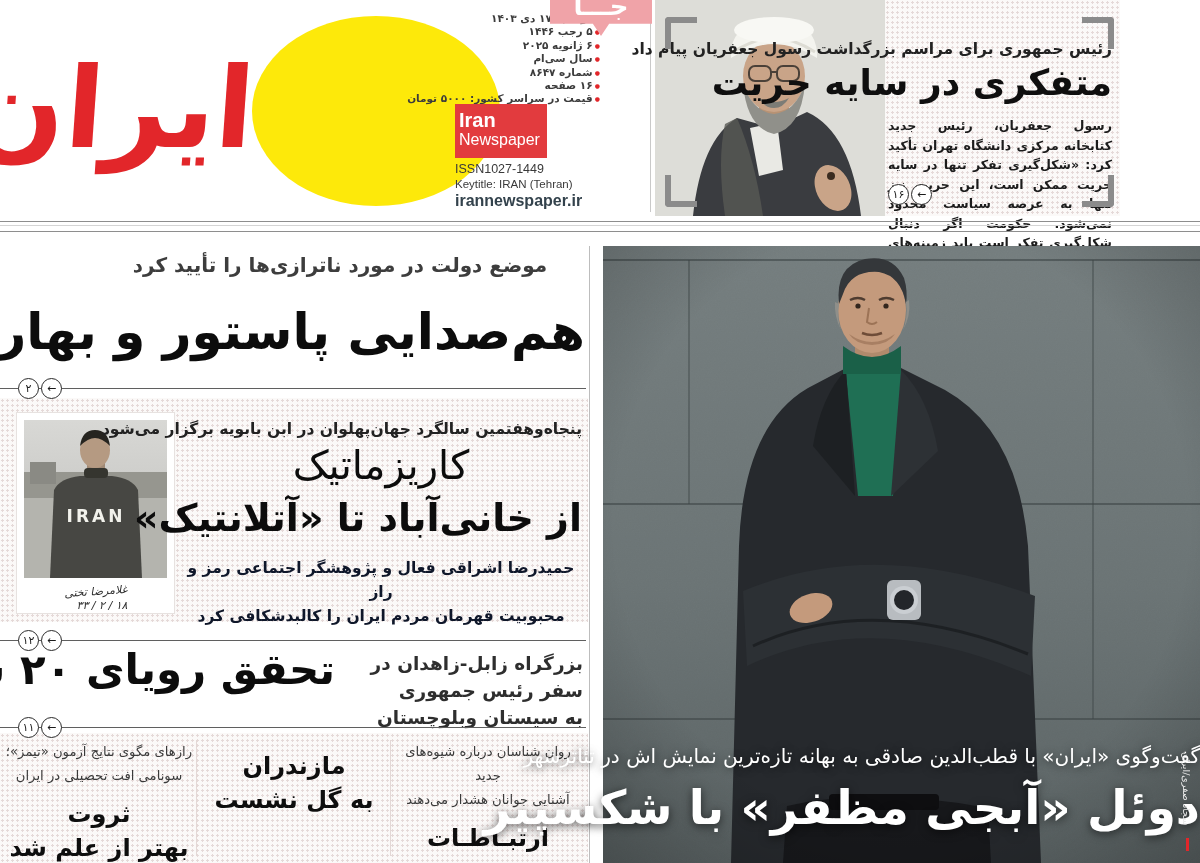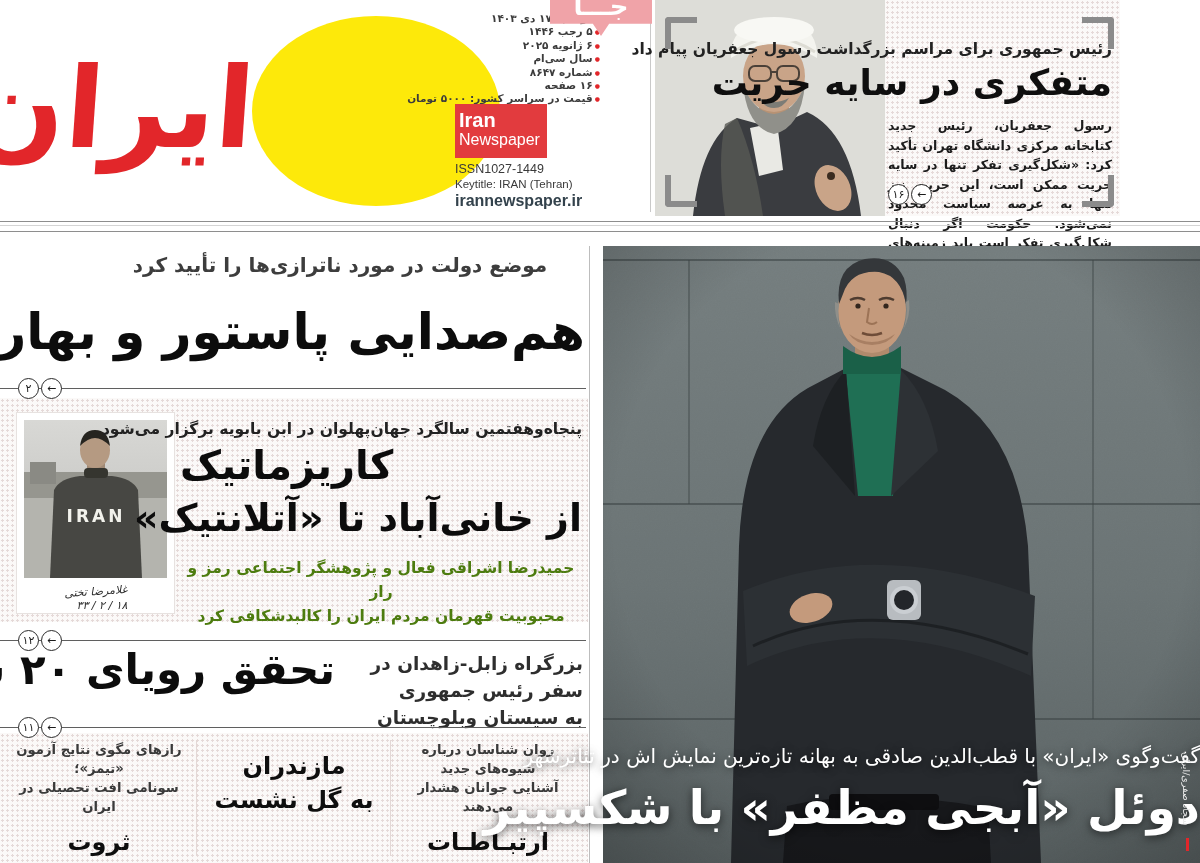--- a/index.html
+++ b/index.html
@@ -105,42 +105,42 @@
   #dots-takhti { left:0; top:398px; width:588px; height:224px; }
   #takhti-card {
     left:17px; top:413px; width:157px; height:200px; background:#fff;
     padding:7px; box-shadow:0 0 0 1px #e7e2e0;
   }
   #takhti-kicker {
     left:180px; top:420px; width:402px; text-align:center;
     font-size:15.5px; font-weight:bold; color:#222;
   }
   #takhti-headline1 {
-    left:180px; top:442px; width:402px; text-align:left;
-    font-size:40px; font-weight:bold; color:#0c0c0c;
+    left:180px; top:442px; width:402px; text-align:center;
+    font-size:40px; font-weight:normal; color:#0c0c0c;
   }
   #takhti-headline2 {
     left:180px; top:496px; width:402px; text-align:center;
     font-size:38px; font-weight:bold; color:#0c0c0c;
   }
   #takhti-deck {
     left:180px; top:556px; width:402px; text-align:center;
-    font-size:15.5px; font-weight:bold; color:#4d7c0f; line-height:24px;
+    font-size:15.5px; font-weight:bold; color:#0f172a; line-height:24px;
   }
   #highway-headline {
     left:5px; top:645px; width:330px; text-align:center;
     font-size:42px; font-weight:bold; color:#0c0c0c;
   }
   #highway-kicker {
     left:335px; top:650px; width:248px; text-align:right;
     font-size:18.5px; font-weight:bold; color:#2e2e2e; line-height:27px;
   }
   #dots-briefs { left:0; top:733px; width:588px; height:130px; }
   .brief { position:absolute; top:740px; width:188px; text-align:center; }
-  .brief .bk { font-size:13.2px; font-weight:bold; color:#3a3a3a; line-height:19px; }
+  .brief .bk { font-size:13.2px; font-weight:normal; color:#3a3a3a; line-height:24px; }
   .brief .bh { margin-top:9px; font-size:24px; font-weight:bold; color:#0e0e0e; line-height:34px; }
   .vsep { position:absolute; top:740px; height:116px; width:1px; background:#e3d8d6; }
   #main-vrule { left:589px; top:246px; width:1px; height:617px; background:#bdbdbd; }
 
   
   #theater-photo { left:603px; top:246px; width:597px; height:617px; background:#6e7778; overflow:hidden; }
   #theater-kicker {
     left:603px; top:744px; width:597px; text-align:center; z-index:8;
     font-size:20px; font-weight:normal; color:#ffffff;
     text-shadow:0 1px 8px rgba(0,0,0,.65);

